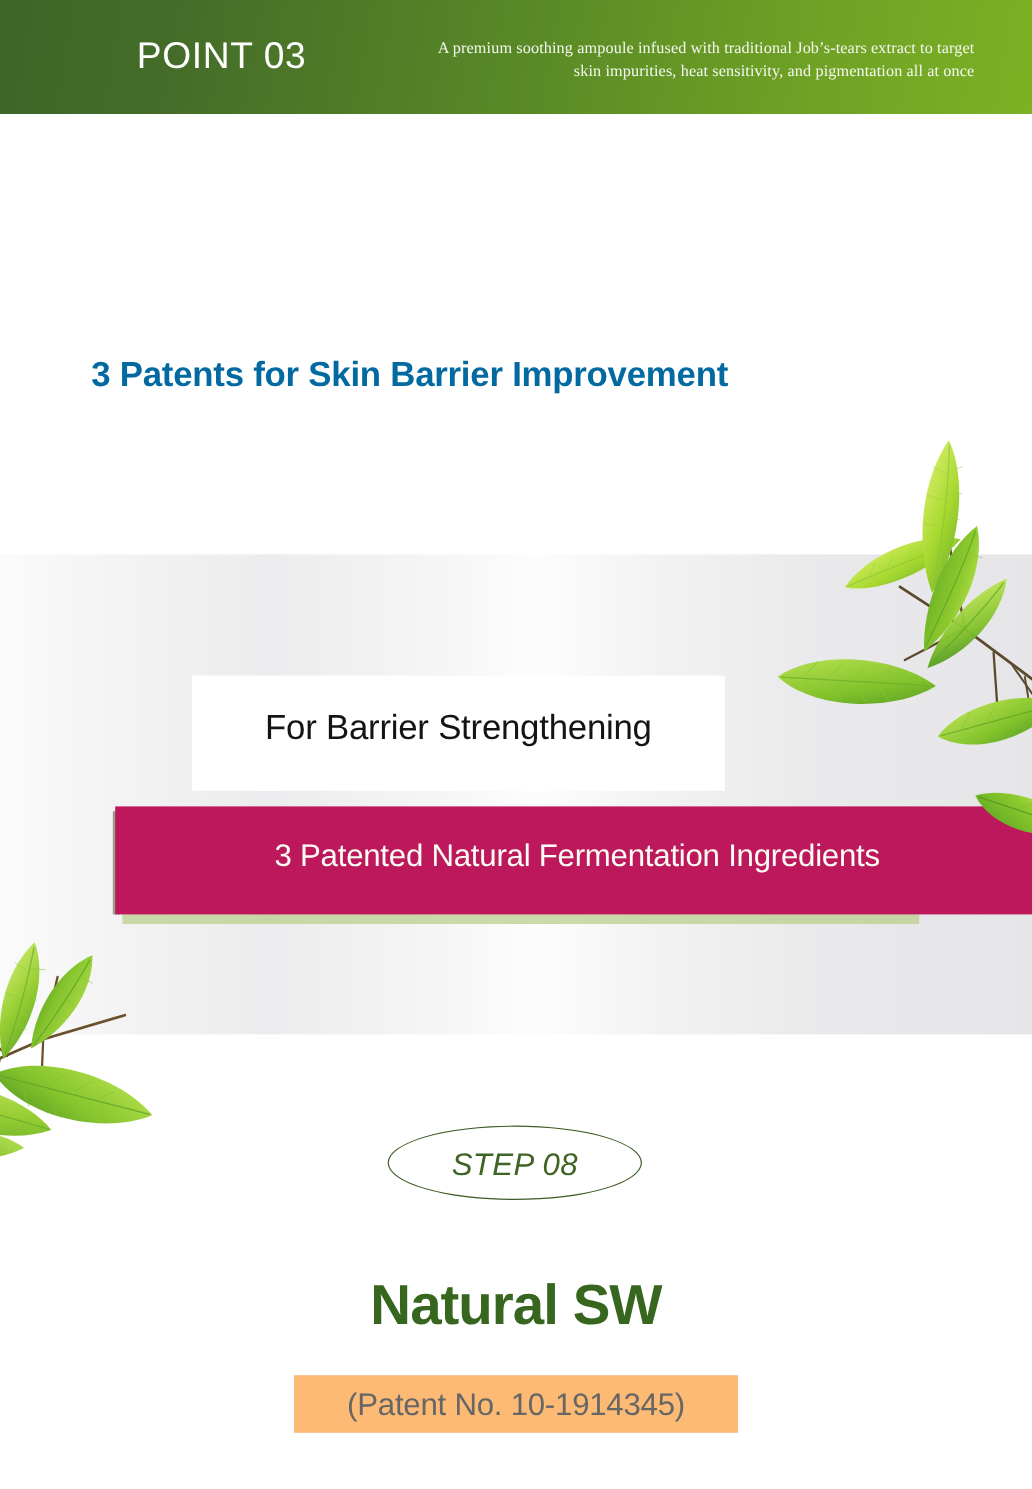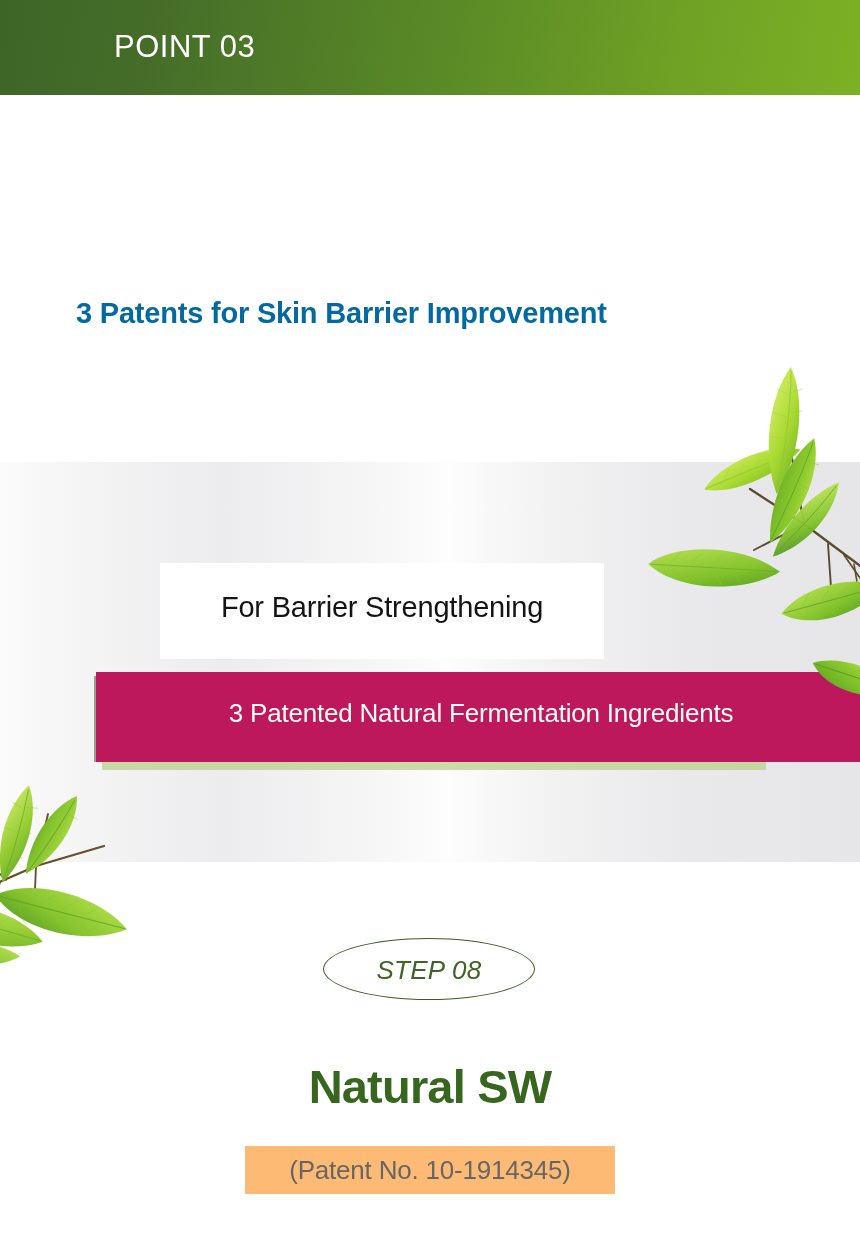--- a/index.html
+++ b/index.html
@@ -241,20 +241,22 @@
   }
 </style>
 </head>
 <body>
 
 <div id="page">
 
   <div id="header-bar">
     <div id="point-label">POINT 03</div>
     <div id="header-desc">
+      <div>A premium soothing ampoule infused with traditional Job’s-tears extract to target</div>
+      <div>skin impurities, heat sensitivity, and pigmentation all at once</div>
     </div>
   </div>
 
   <div id="headline-secondary">3 Patents for Skin Barrier Improvement</div>
 
   <div id="band"></div>
 
   <div id="white-box">
     <div id="white-box-text">For Barrier Strengthening</div>
   </div>

